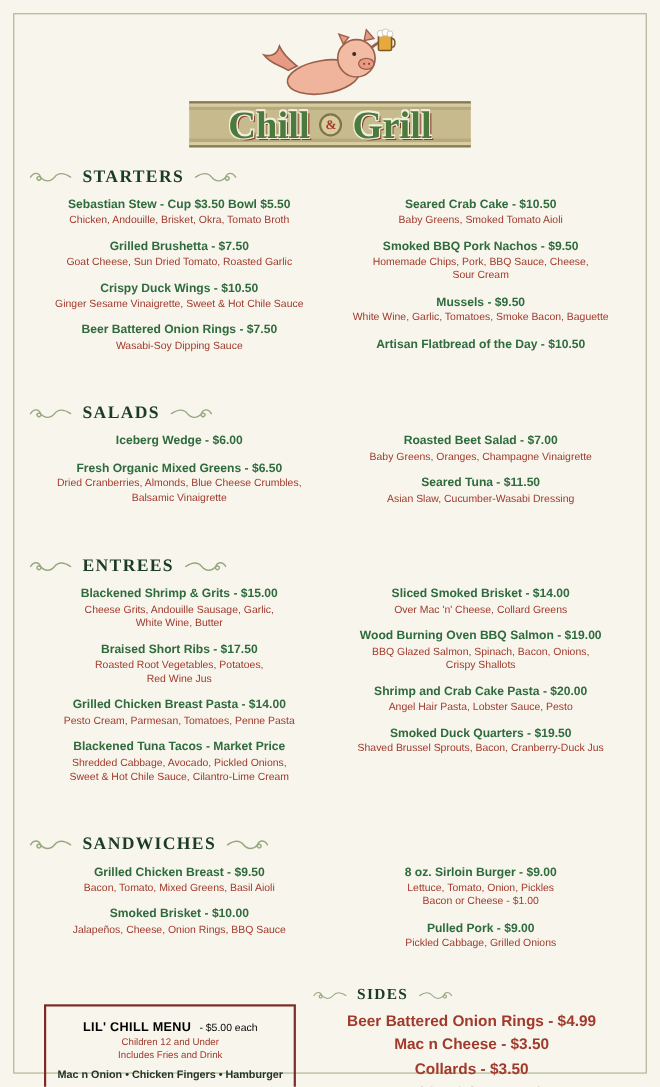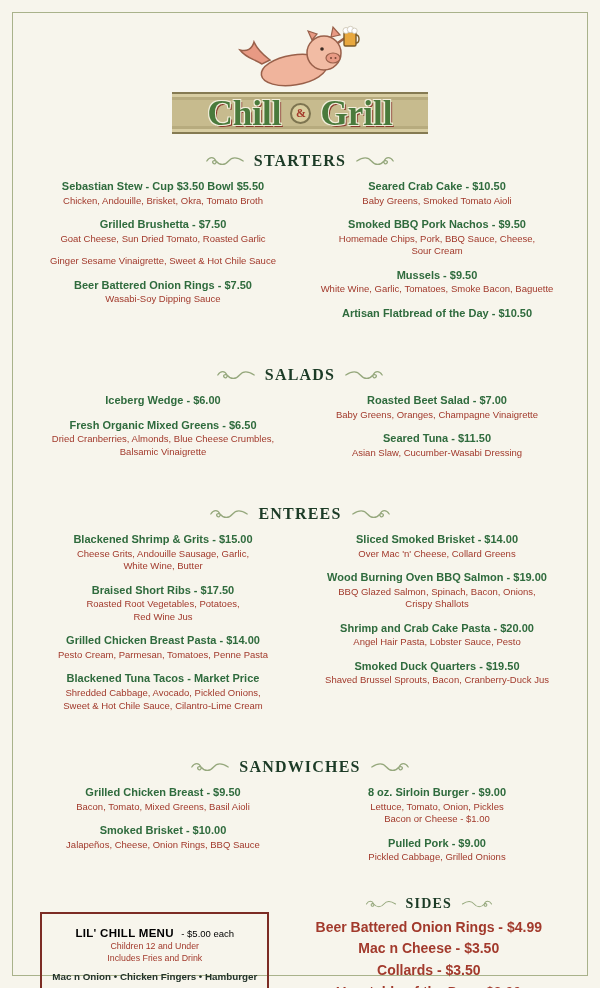--- a/index.html
+++ b/index.html
@@ -31,21 +31,21 @@
     width:21px; height:21px; border-radius:50%;
     background:#d9cd9e; border:2px solid #7d7450;
     color:#a4392b; font-weight:bold; font-size:12px; line-height:1;
     display:flex; align-items:center; justify-content:center;
     font-family:"Liberation Serif", serif; flex:0 0 auto;
   }
 
   
   .section { margin-top:36px; }
   .section.first { margin-top:18px; }
-  .section-header { display:flex; align-items:center; justify-content:center; gap:9px; }
+  .section-header { display:flex; align-items:center; justify-content:flex-start; gap:9px; }
   .header-text {
     font-family:"Liberation Serif", serif; font-weight:bold; font-size:16px;
     letter-spacing:1.2px; color:#1c3b26;
   }
   .flourish { flex:0 0 auto; }
   .flourish.right { transform:scaleX(-1); }
 
   .columns { display:flex; margin-top:9px; }
   .col { flex:1; min-width:0; }
   .item { text-align:center; margin-bottom:10px; padding:0 8px; }
@@ -121,20 +121,21 @@
       <div class="col">
         <div class="item">
           <div class="item-name">Sebastian Stew -  Cup $3.50  Bowl $5.50</div>
           <div class="item-desc">Chicken, Andouille, Brisket, Okra, Tomato Broth</div>
         </div>
         <div class="item">
           <div class="item-name">Grilled Brushetta - $7.50</div>
           <div class="item-desc">Goat Cheese, Sun Dried Tomato, Roasted Garlic</div>
         </div>
         <div class="item">
+          <div class="item-name">Crispy Duck Wings - $10.50</div>
           <div class="item-desc">Ginger Sesame Vinaigrette, Sweet &amp; Hot Chile Sauce</div>
         </div>
         <div class="item">
           <div class="item-name">Beer Battered Onion Rings - $7.50</div>
           <div class="item-desc">Wasabi-Soy Dipping Sauce</div>
         </div>
       </div>
       <div class="col">
         <div class="item">
           <div class="item-name">Seared Crab Cake - $10.50</div>

